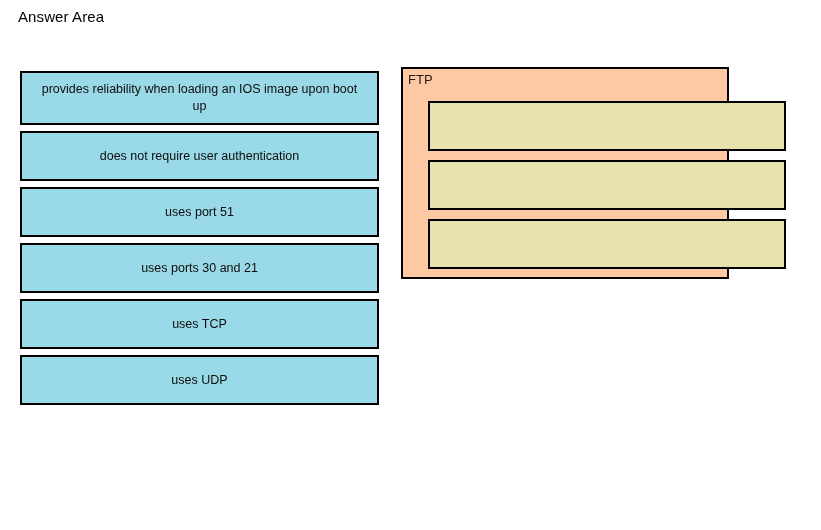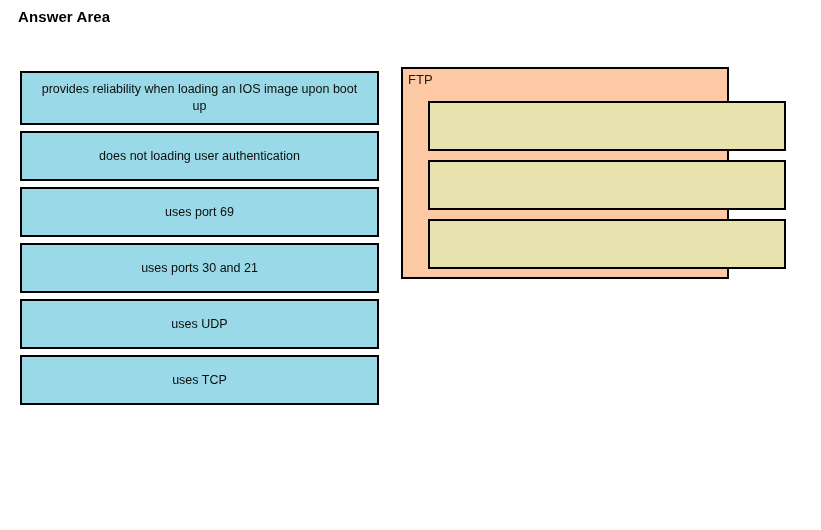--- a/index.html
+++ b/index.html
@@ -15,21 +15,21 @@
     font-family: "Liberation Sans", sans-serif;
     color: #000000;
     overflow: hidden;
   }
 
   #page-title {
     position: absolute;
     left: 18px;
     top: 8px;
     font-size: 15px;
-    font-weight: bold;
+    font-weight: normal;
     letter-spacing: 0.1px;
     color: #000000;
   }
 
   
   #options-column {
     position: absolute;
     left: 20px;
     top: 71px;
     width: 359px;
@@ -102,29 +102,29 @@
 </style>
 </head>
 <body>
 
 <div id="page-title">Answer Area</div>
 
 <div id="options-column">
 
   <div class="option-tile tall">provides reliability when loading an IOS image upon boot up</div>
 
-  <div class="option-tile std">does not loading user authentication</div>
+  <div class="option-tile std">does not require user authentication</div>
 
-  <div class="option-tile std">uses port 69</div>
+  <div class="option-tile std">uses port 51</div>
 
   <div class="option-tile std">uses ports 30 and 21</div>
 
+  <div class="option-tile std">uses TCP</div>
+
   <div class="option-tile std">uses UDP</div>
-
-  <div class="option-tile std">uses TCP</div>
 
 </div>
 
 <div id="targets-column">
 
   <div class="target-group" id="group-ftp">
     <div class="group-label">FTP</div>
     <div class="slot-stack">
       <div class="drop-slot"></div>
       <div class="drop-slot"></div>

